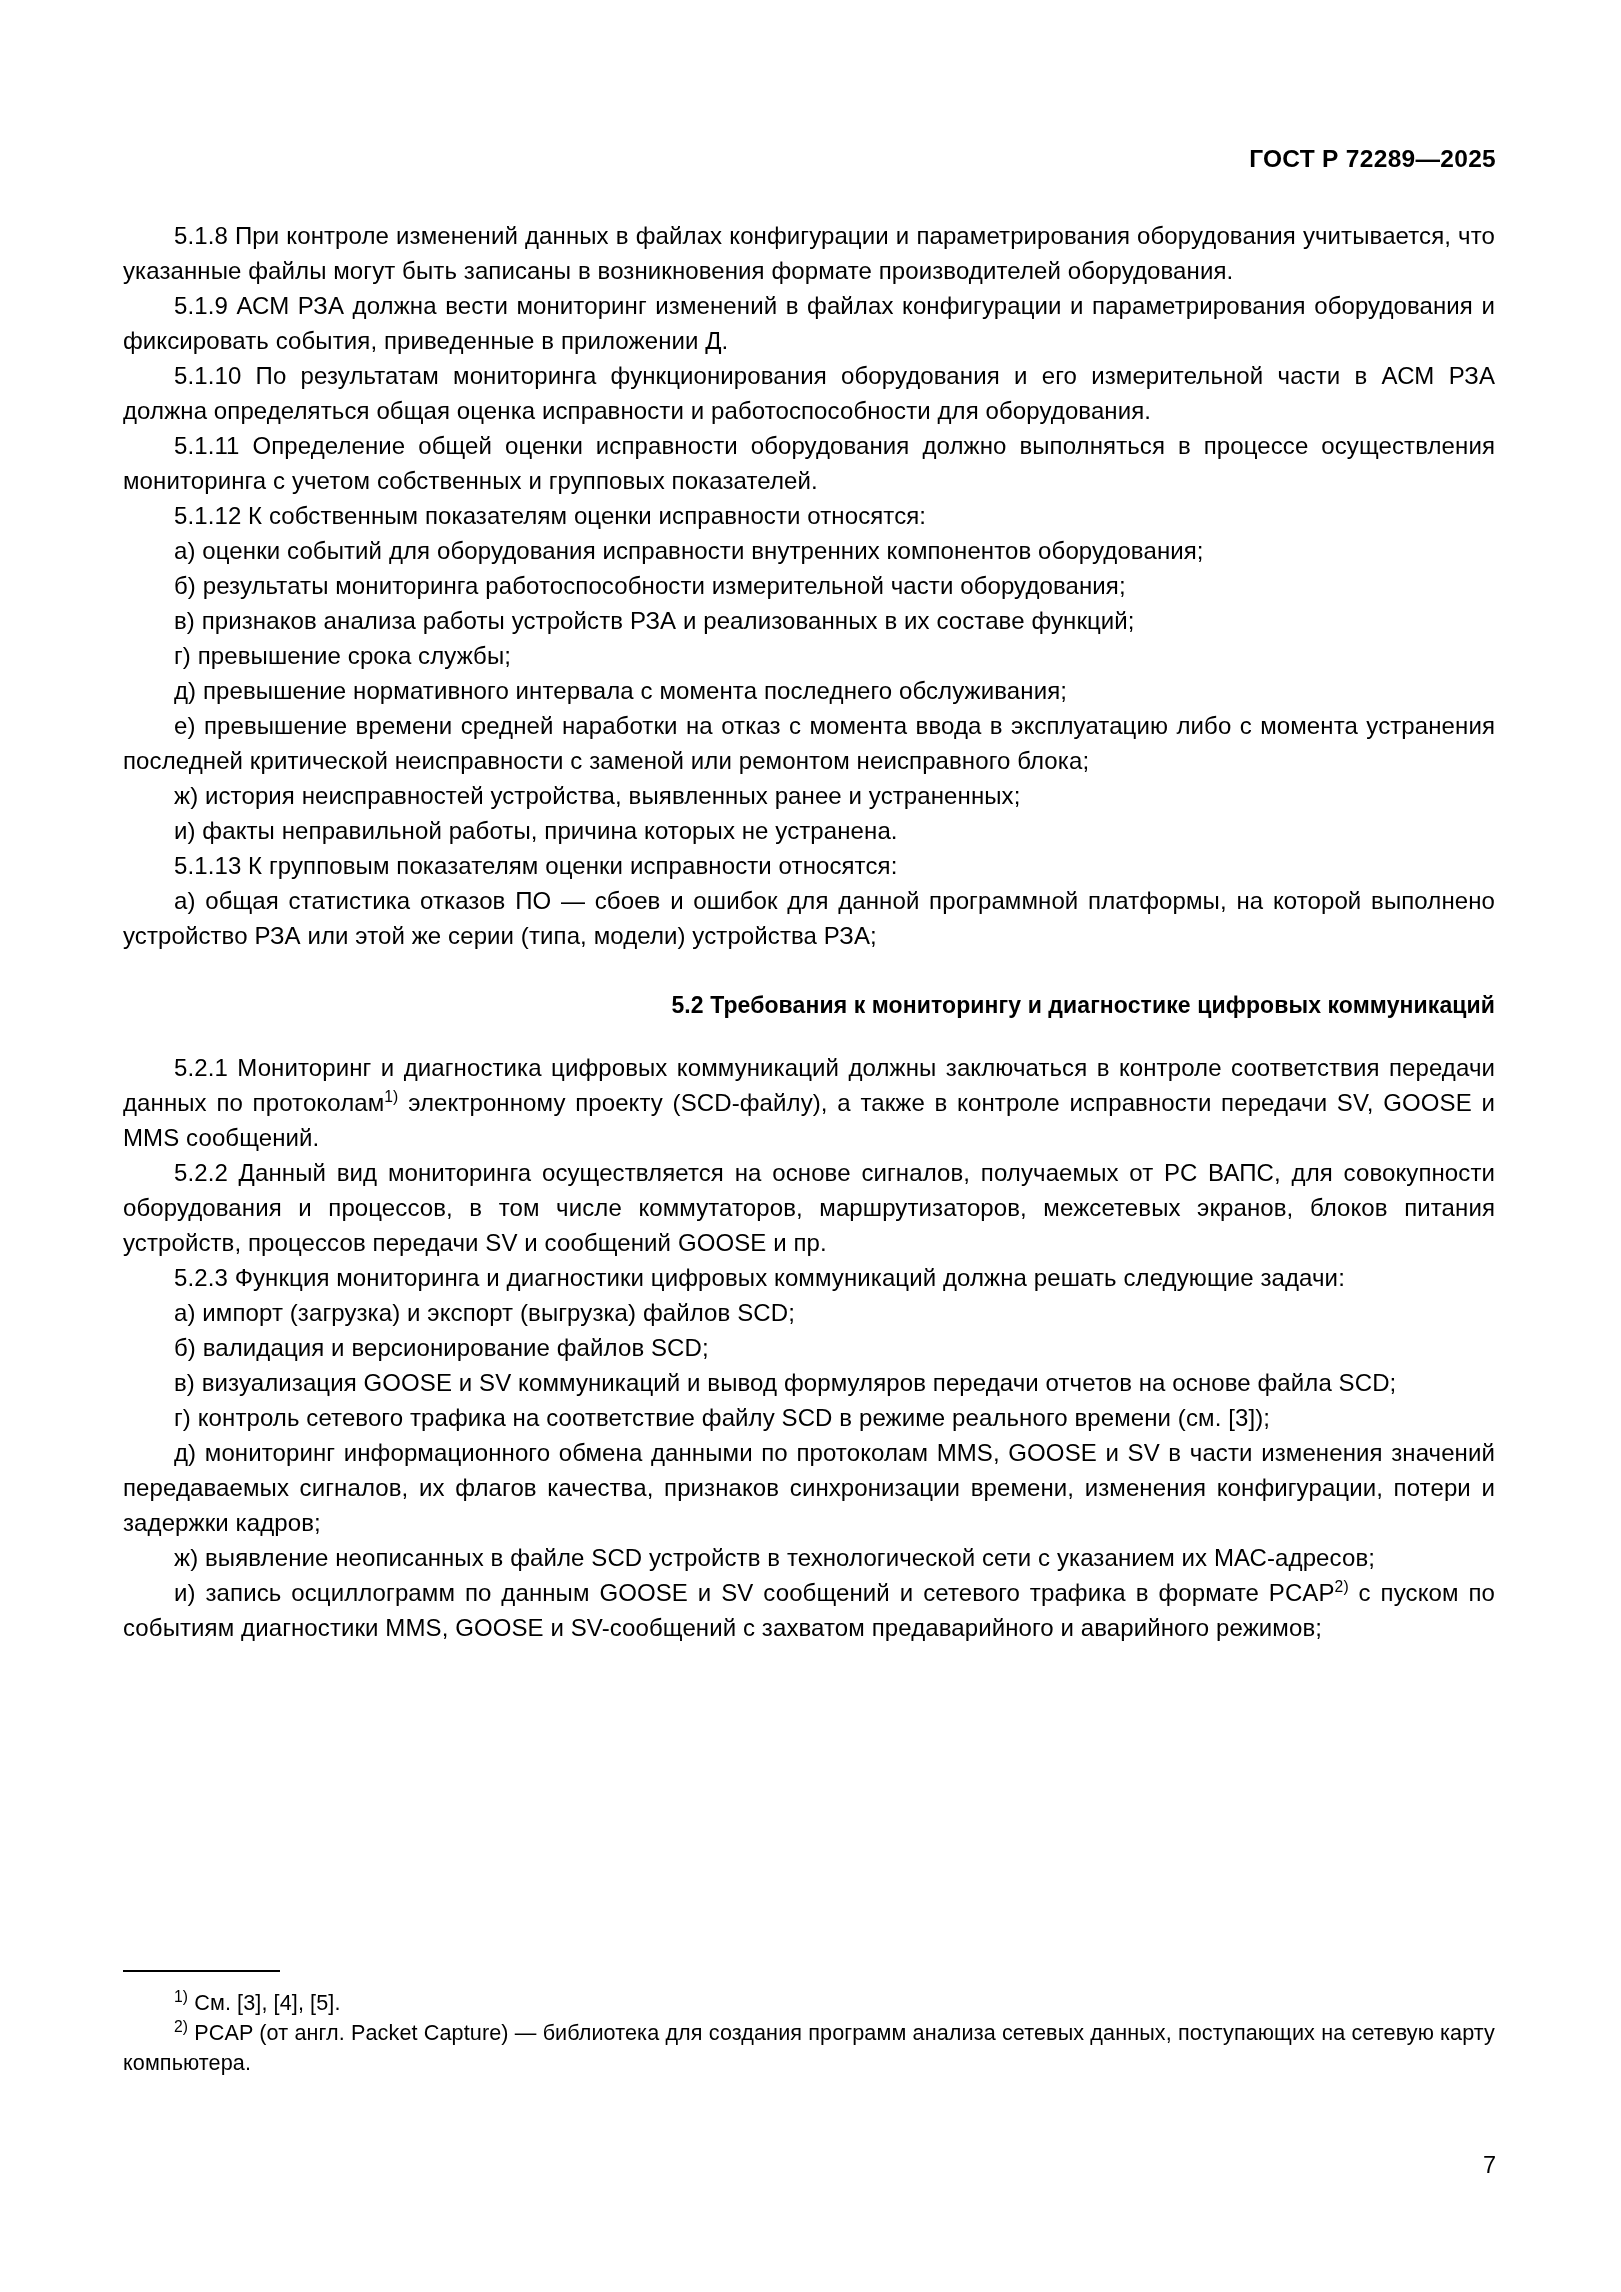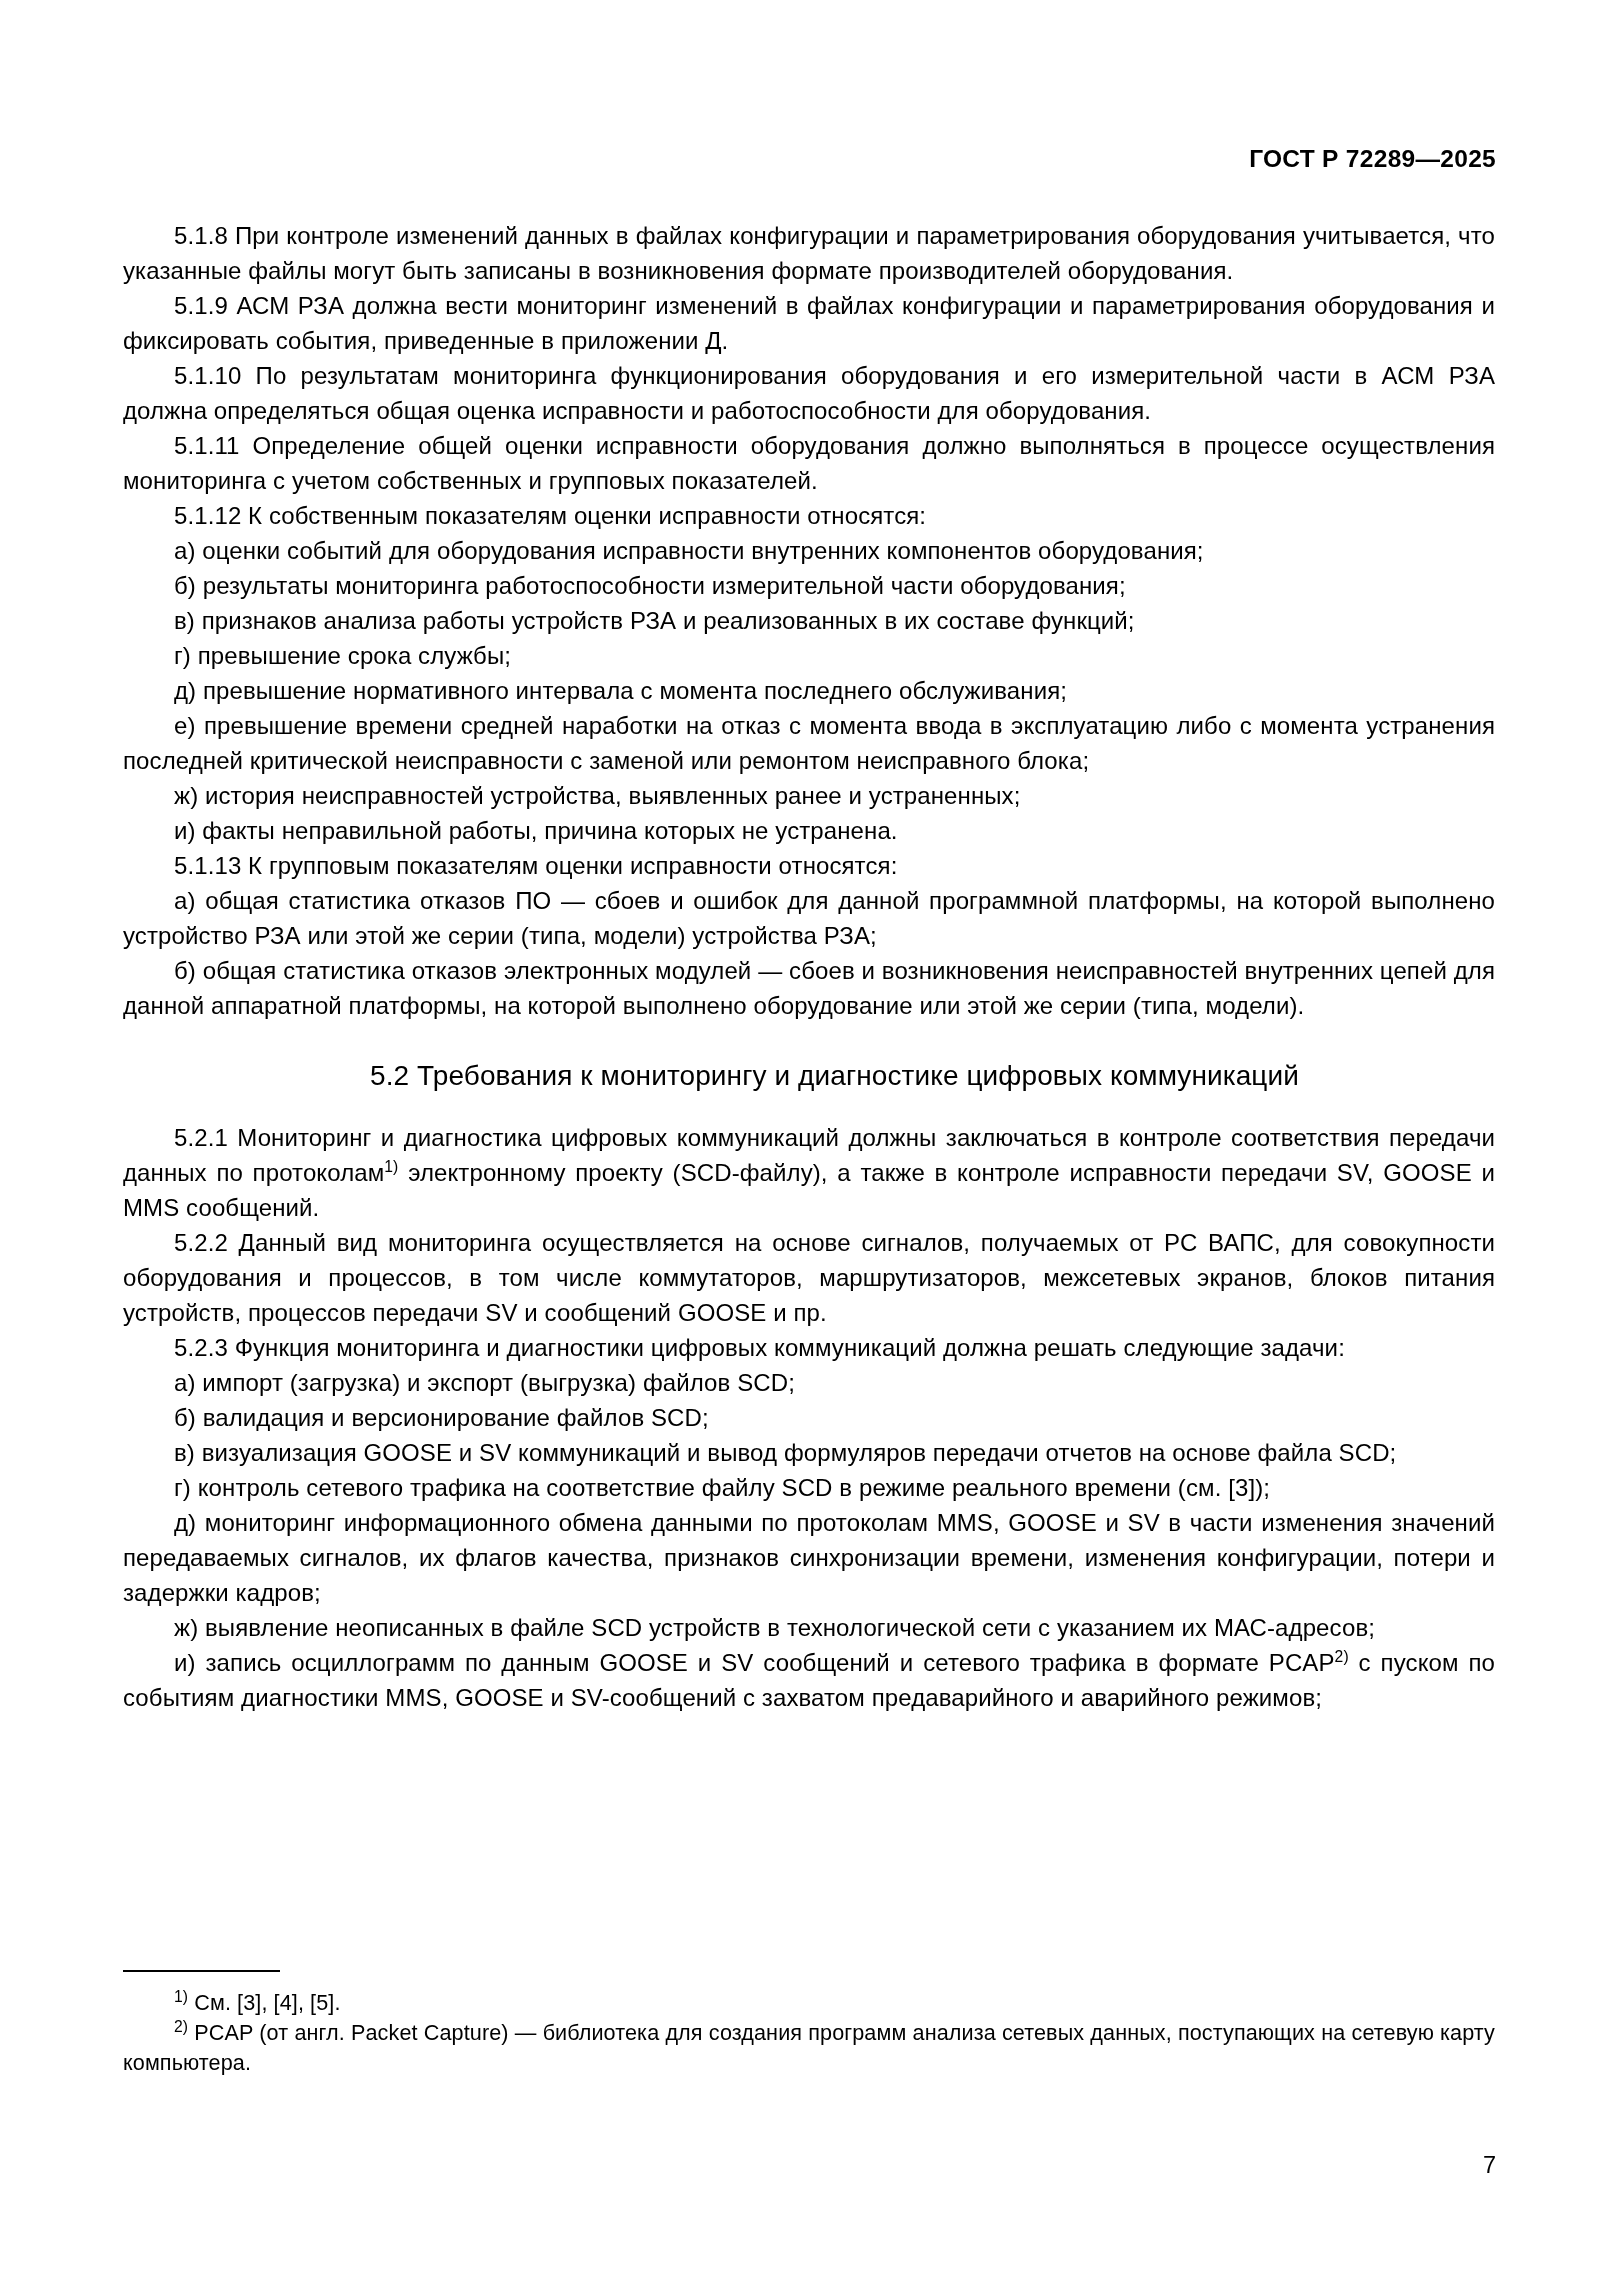--- a/index.html
+++ b/index.html
@@ -41,25 +41,25 @@
     line-height: 35px;
     text-align: justify;
     text-justify: inter-word;
     letter-spacing: 0.1px;
   }
   p.ind {
     text-indent: 51px;
   }
   .subhead {
     margin: 37px 0 29px 51px;
-    font-size: 28px;
-    font-weight: normal;
+    font-size: 23px;
+    font-weight: bold;
     line-height: 31px;
     text-indent: 0;
-    text-align: center;
+    text-align: right;
   }
   sup {
     font-size: 15.7px;
     vertical-align: super;
     line-height: 0;
   }
   .footnotes {
     position: absolute;
     left: 123px;
     top: 1970px;
@@ -102,21 +102,20 @@
     <p class="ind">а)  оценки событий для оборудования исправности внутренних компонентов оборудования;</p>
     <p class="ind">б)  результаты мониторинга работоспособности измерительной части оборудования;</p>
     <p class="ind">в)  признаков анализа работы устройств РЗА и реализованных в их составе функций;</p>
     <p class="ind">г)  превышение срока службы;</p>
     <p class="ind">д)  превышение нормативного интервала с момента последнего обслуживания;</p>
     <p class="ind">е)  превышение времени средней наработки на отказ с момента ввода в эксплуатацию либо с момента устранения последней критической неисправности с заменой или ремонтом неисправного блока;</p>
     <p class="ind">ж)  история неисправностей устройства, выявленных ранее и устраненных;</p>
     <p class="ind">и) факты неправильной работы, причина которых не устранена.</p>
     <p class="ind">5.1.13  К групповым показателям оценки исправности относятся:</p>
     <p class="ind">а)  общая статистика отказов ПО — сбоев и ошибок для данной программной платформы, на которой выполнено устройство РЗА или этой же серии (типа, модели) устройства РЗА;</p>
-    <p class="ind">б)  общая статистика отказов электронных модулей — сбоев и возникновения неисправностей внутренних цепей для данной аппаратной платформы, на которой выполнено оборудование или этой же серии (типа, модели).</p>
 
     <p class="subhead">5.2 Требования к мониторингу и диагностике цифровых коммуникаций</p>
 
     <p class="ind"><span>5.2.1  Мониторинг и диагностика цифровых коммуникаций должны заключаться в контроле соответствия передачи данных по протоколам</span><sup>1)</sup><span> электронному проекту (SCD-файлу), а также в контроле исправности передачи SV, GOOSE и MMS сообщений.</span></p>
 
     <p class="ind">5.2.2  Данный вид мониторинга осуществляется на основе сигналов, получаемых от РС ВАПС, для совокупности оборудования и процессов, в том числе коммутаторов, маршрутизаторов, межсетевых экранов, блоков питания устройств, процессов передачи SV и сообщений GOOSE и пр.</p>
     <p class="ind">5.2.3  Функция мониторинга и диагностики цифровых коммуникаций должна решать следующие задачи:</p>
     <p class="ind">а)  импорт (загрузка) и экспорт (выгрузка) файлов SCD;</p>
     <p class="ind">б)  валидация и версионирование файлов SCD;</p>
     <p class="ind">в)  визуализация GOOSE и SV коммуникаций и вывод формуляров передачи отчетов на основе файла SCD;</p>

